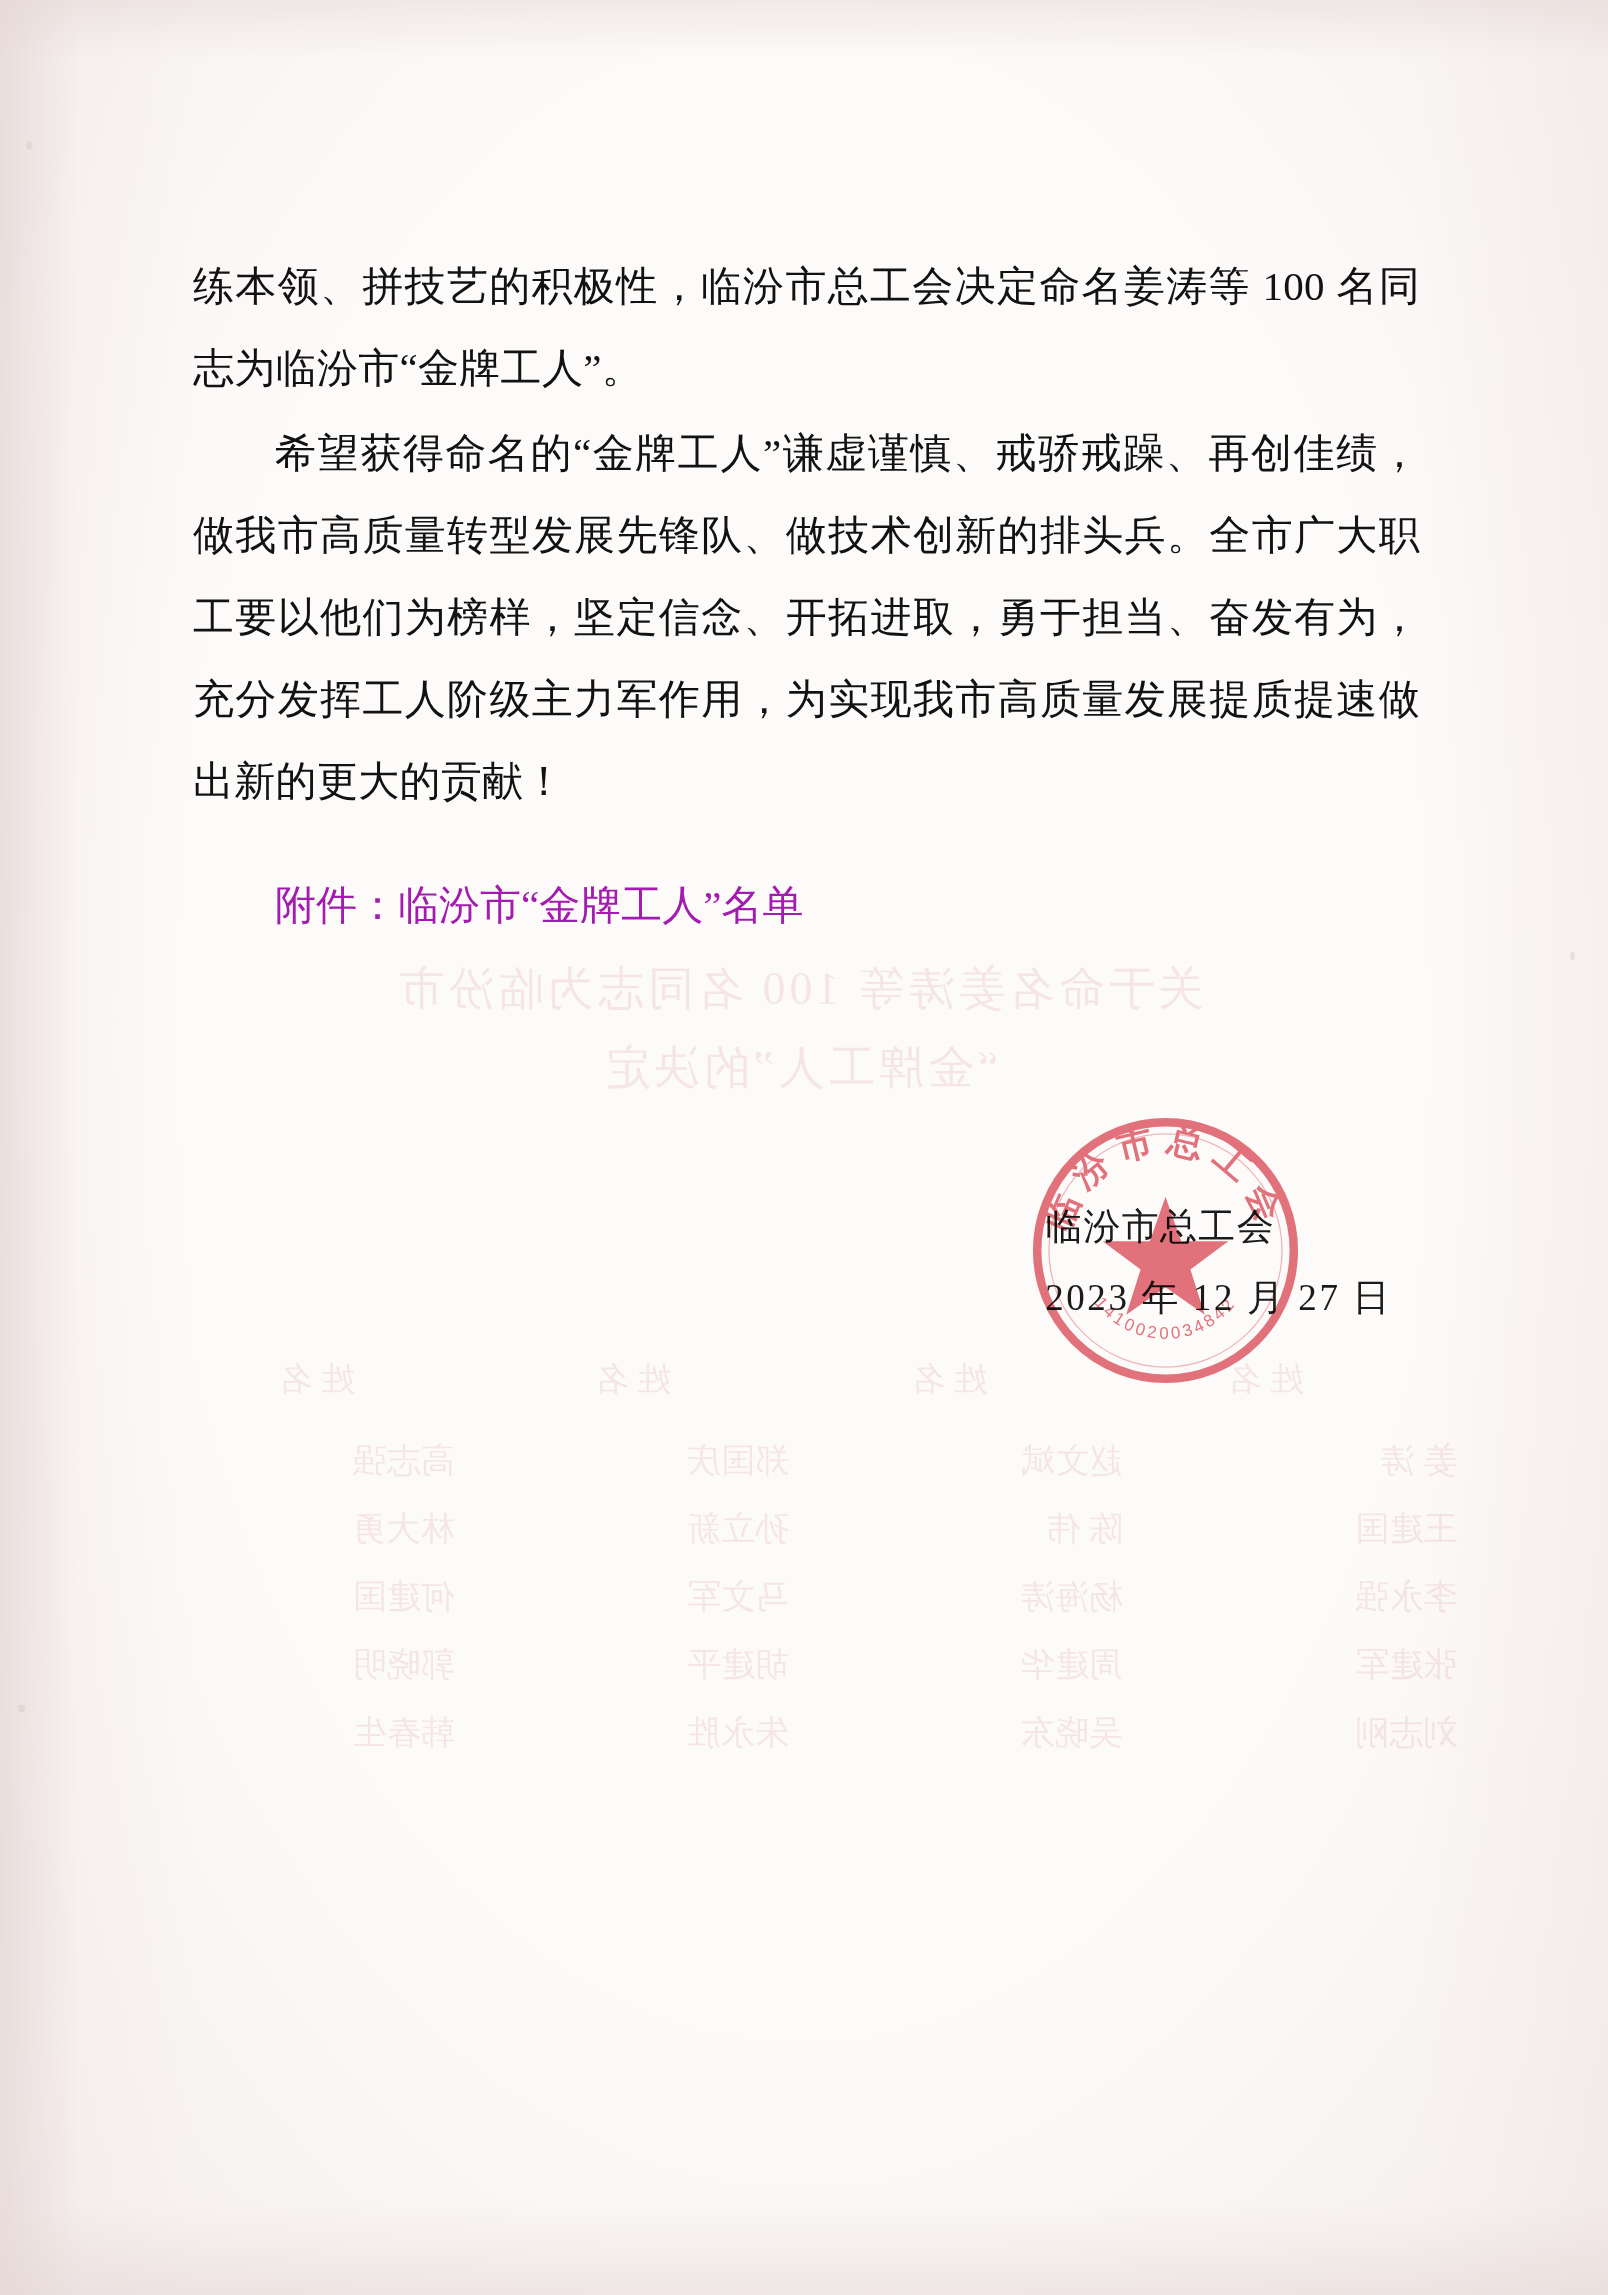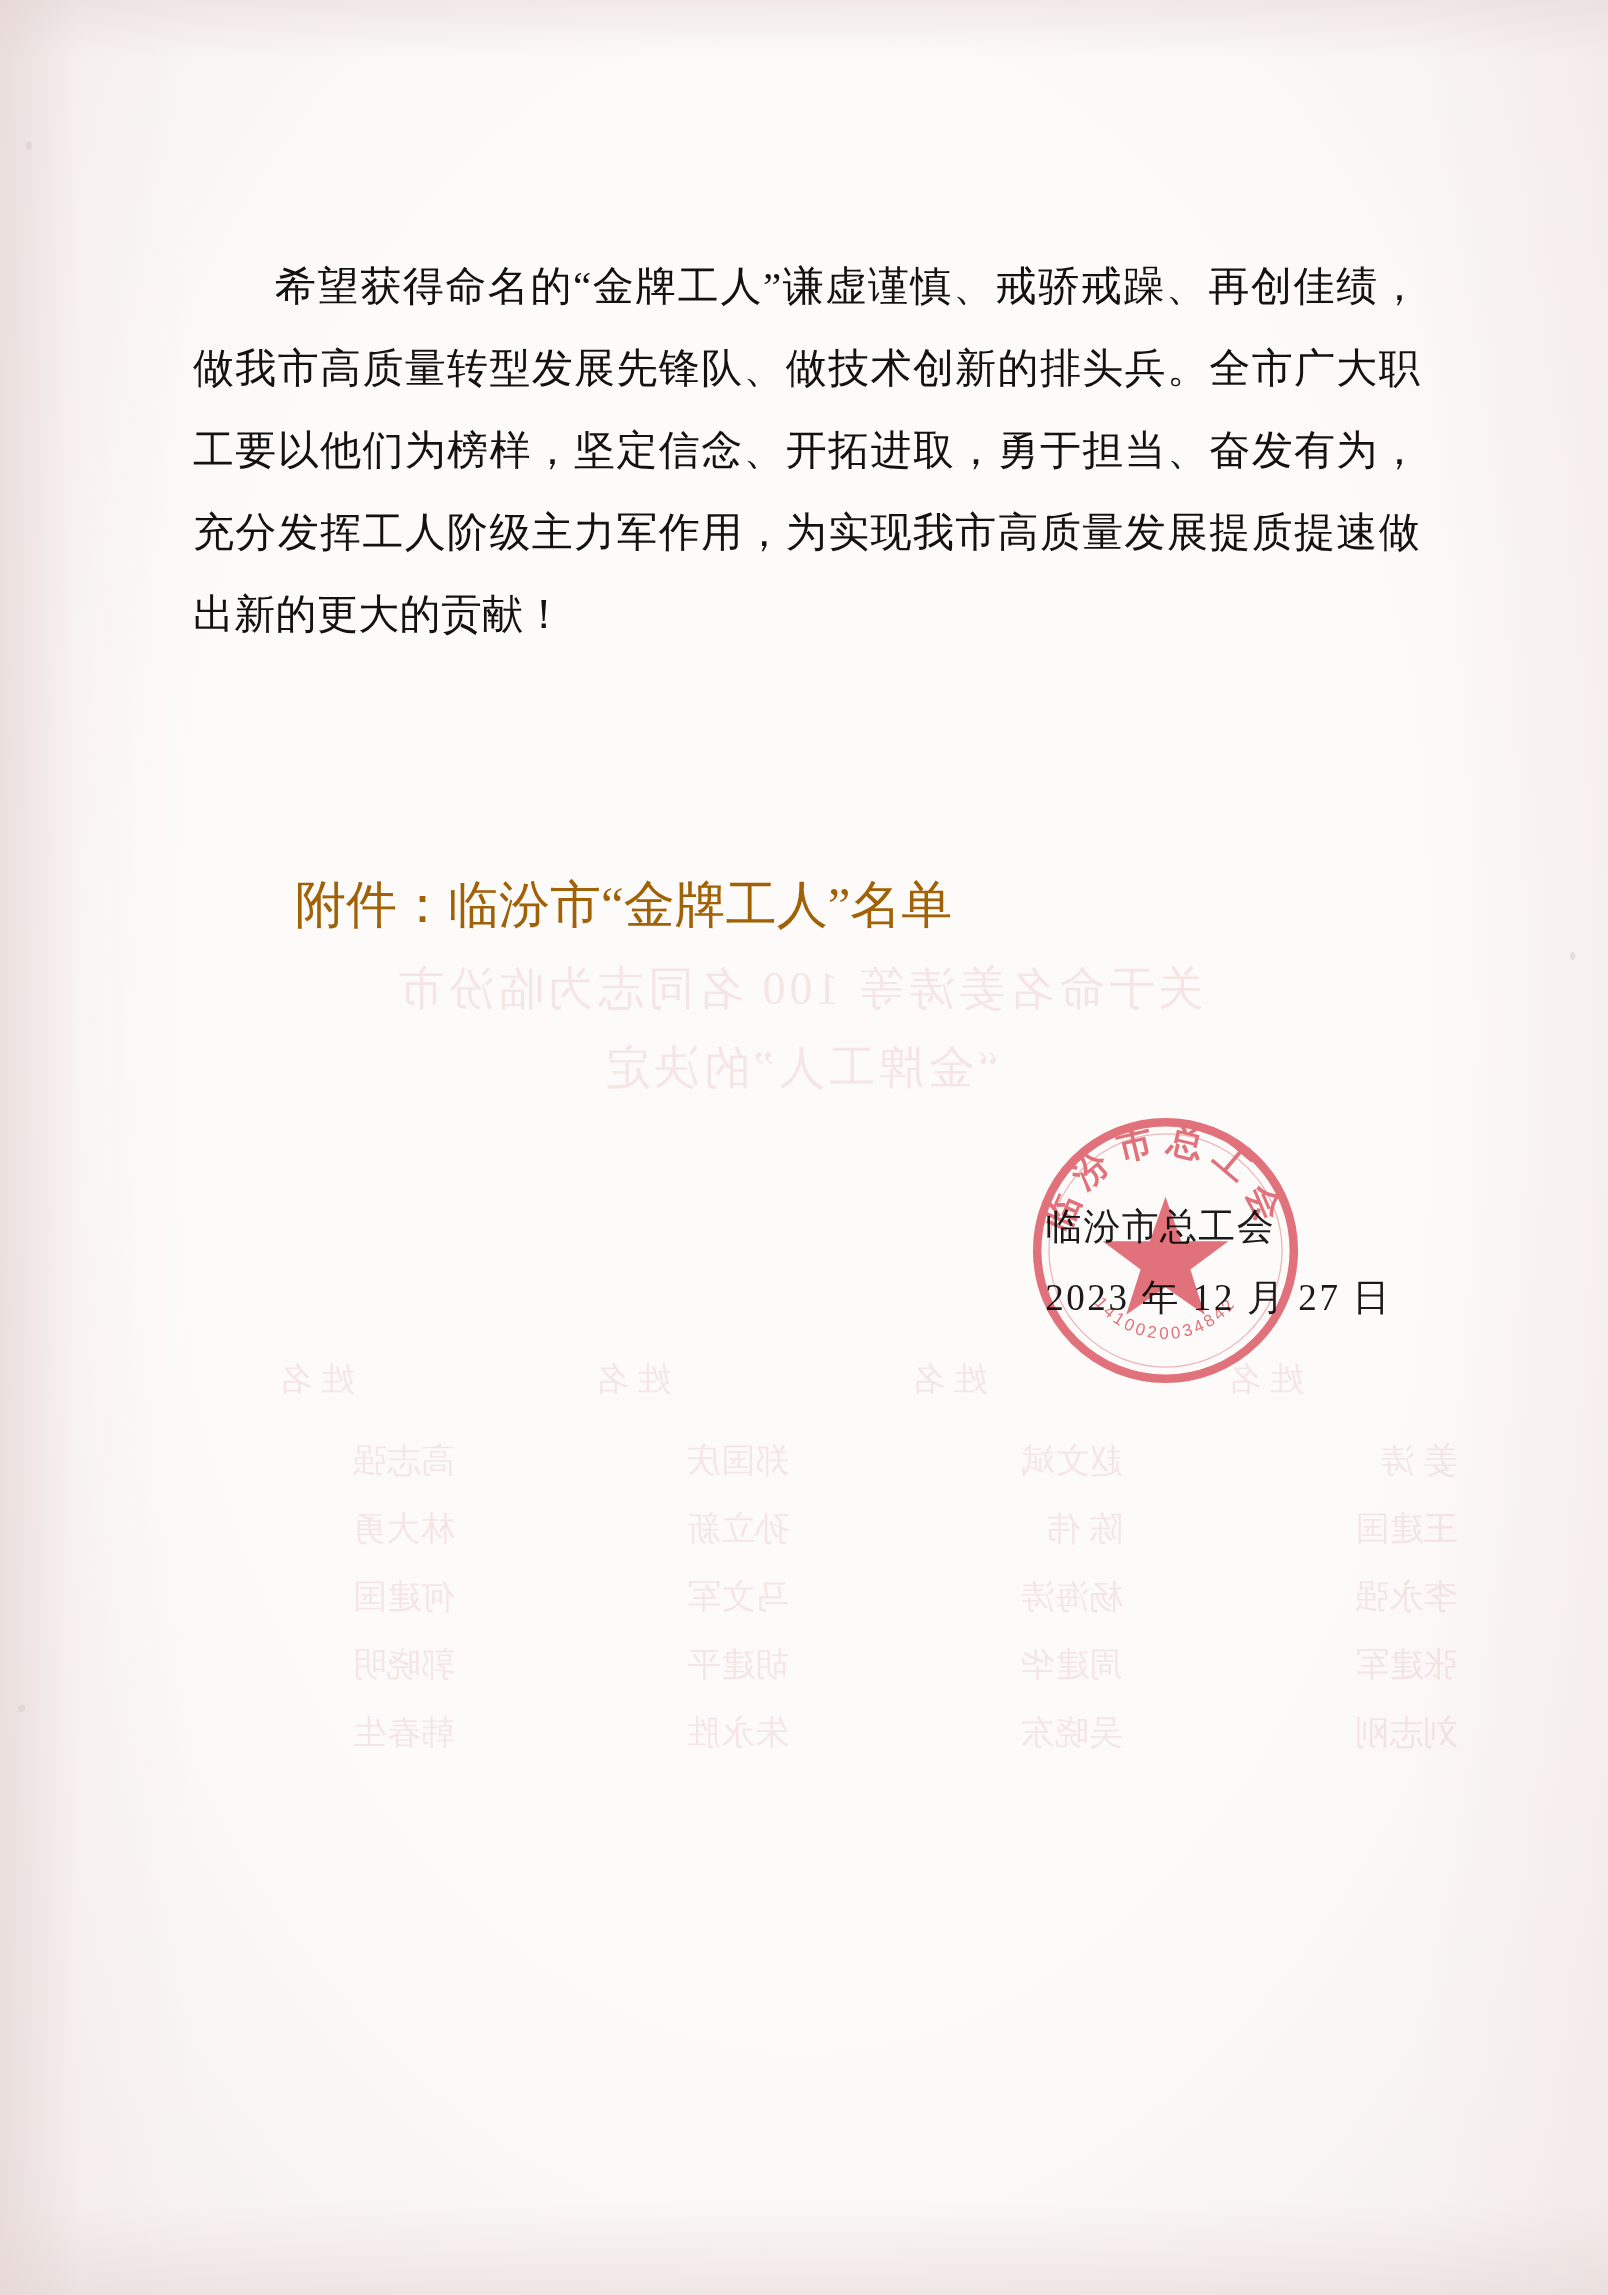--- a/index.html
+++ b/index.html
@@ -68,22 +68,22 @@
     text-indent: 2em;
   }
   .para + .para {
     margin-top: 0;
   }
   .attachment {
     position: absolute;
     left: 193px;
     top: 864px;
     width: 1227px;
-    color: #a16207;
-    font-size: 51px;
+    color: #a21caf;
+    font-size: 41px;
     line-height: 82px;
     text-indent: 2em;
   }
 
   
   .signature {
     position: absolute;
     right: 216px;
     top: 1191px;
     text-align: left;
@@ -202,20 +202,21 @@
 朱永胜</div>
       <div class="b-col">高志强
 林大勇
 何建国
 郭晓明
 韩春生</div>
     </div>
   </div>
 
   <div class="body-text">
+    <p class="para">练本领、拼技艺的积极性，临汾市总工会决定命名姜涛等 100 名同志为临汾市“金牌工人”。</p>
     <p class="para indent">希望获得命名的“金牌工人”谦虚谨慎、戒骄戒躁、再创佳绩，做我市高质量转型发展先锋队、做技术创新的排头兵。全市广大职工要以他们为榜样，坚定信念、开拓进取，勇于担当、奋发有为，充分发挥工人阶级主力军作用，为实现我市高质量发展提质提速做出新的更大的贡献！</p>
   </div>
 
   <div class="attachment">附件：临汾市“金牌工人”名单</div>
 
   <div class="signature">
     <div>临汾市总工会</div>
     <div class="sig-date">2023 年 12 月 27 日</div>
   </div>
 

